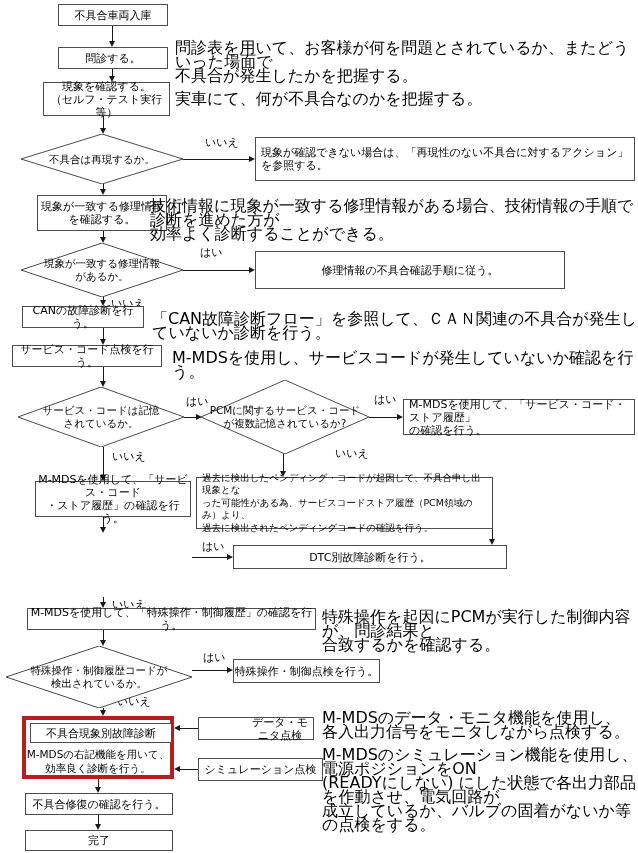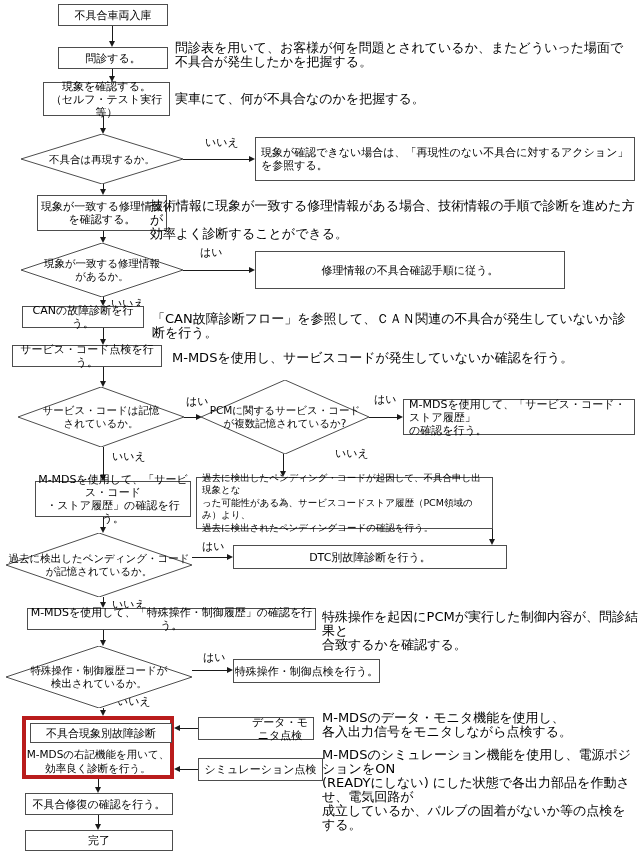--- a/index.html
+++ b/index.html
@@ -8,21 +8,21 @@
   .box{position:absolute;box-sizing:border-box;border:1px solid #4d4d4d;background:#fff;
        display:flex;align-items:center;justify-content:center;text-align:center;
        font-size:11px;line-height:13px;white-space:pre-line;}
   .box.leftalign{justify-content:flex-start;text-align:left;padding:2px 5px;}
   .box.sm{font-size:9.5px;line-height:12.5px;}
   .diamond{position:absolute;}
   .diamond svg{position:absolute;left:0;top:0;width:100%;height:100%;display:block;}
   .diamond polygon{fill:#ffffff;stroke:#4d4d4d;stroke-width:1;vector-effect:non-scaling-stroke;}
   .dtext{position:absolute;left:0;top:0;right:0;bottom:0;display:flex;align-items:center;
          justify-content:center;text-align:center;font-size:10.5px;line-height:13px;white-space:pre-line;}
-  .ann{position:absolute;font-size:13px;line-height:14px;white-space:pre-line;}
+  .ann{position:absolute;font-size:16px;line-height:14px;white-space:pre-line;}
   .ann.sm{font-size:9.5px;line-height:13px;}
   .lbl{position:absolute;font-size:11px;line-height:12px;}
   .varrow{position:absolute;width:1px;background:#1a1a1a;}
   .varrow::after{content:"";position:absolute;bottom:-6px;left:-3px;
                  border:3.5px solid transparent;border-bottom:none;border-top:6px solid #1a1a1a;}
   .harrow{position:absolute;height:1px;background:#1a1a1a;}
   .harrow::after{content:"";position:absolute;right:-6px;top:-3px;
                  border:3.5px solid transparent;border-right:none;border-left:6px solid #1a1a1a;}
   .harrow.left::after{right:auto;left:-6px;border-left:none;border-right:6px solid #1a1a1a;}
   .group{position:absolute;box-sizing:border-box;border:4px solid #b91c1c;background:#fff;}
@@ -126,27 +126,20 @@
     <span class="dtext">サービス・コードは記憶
 されているか。</span>
   </div>
   <div class="diamond" style="left:201px;top:380px;width:168px;height:74px;">
     <svg viewBox="0 0 100 100" preserveAspectRatio="none">
         <polygon points="50,0 100,50 50,100 0,50"></polygon>
       </svg>
     <span class="dtext">PCMに関するサービス・コード
 が複数記憶されているか?</span>
   </div>
-  <div class="diamond" style="left:6px;top:533px;width:186px;height:64px;">
-    <svg viewBox="0 0 100 100" preserveAspectRatio="none">
-        <polygon points="50,0 100,50 50,100 0,50"></polygon>
-      </svg>
-    <span class="dtext">過去に検出したペンディング・コード
-が記憶されているか。</span>
-  </div>
   <div class="diamond" style="left:6px;top:646px;width:186px;height:62px;">
     <svg viewBox="0 0 100 100" preserveAspectRatio="none">
         <polygon points="50,0 100,50 50,100 0,50"></polygon>
       </svg>
     <span class="dtext">特殊操作・制御履歴コードが
 検出されているか。</span>
   </div>
 
   <div class="ann" style="left:175px;top:41px;">問診表を用いて、お客様が何を問題とされているか、またどういった場面で
 不具合が発生したかを把握する。</div>

